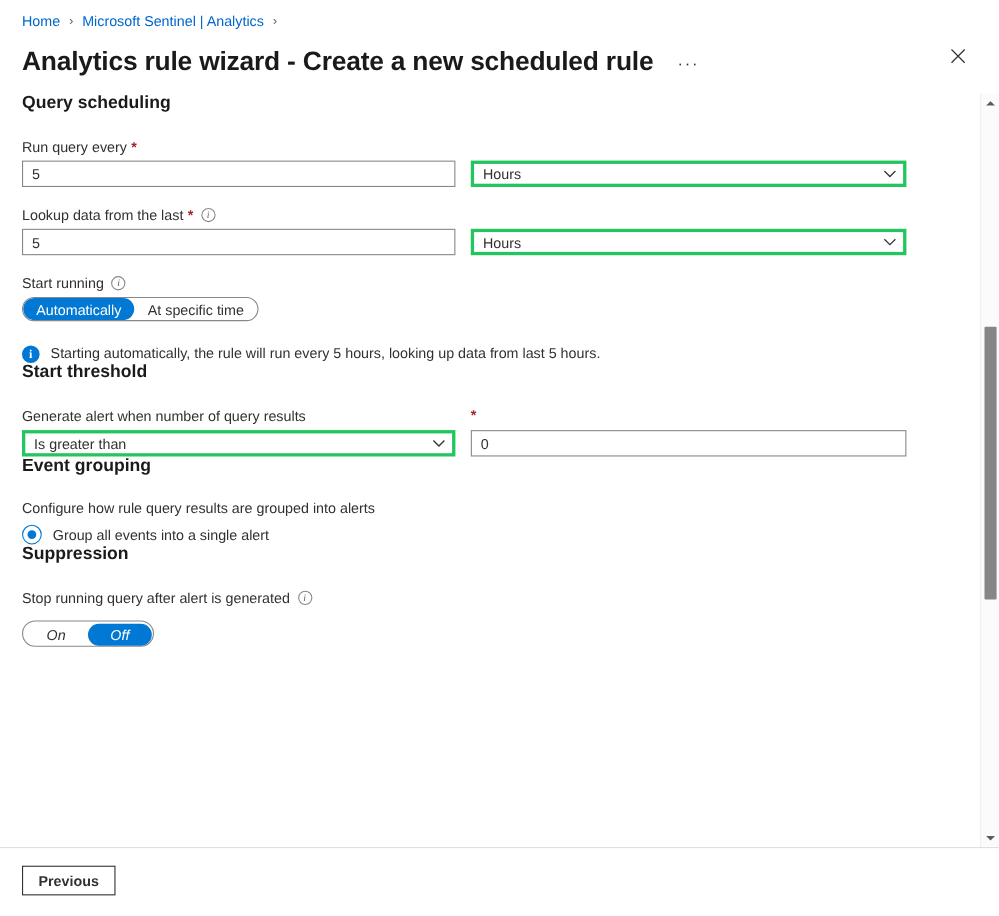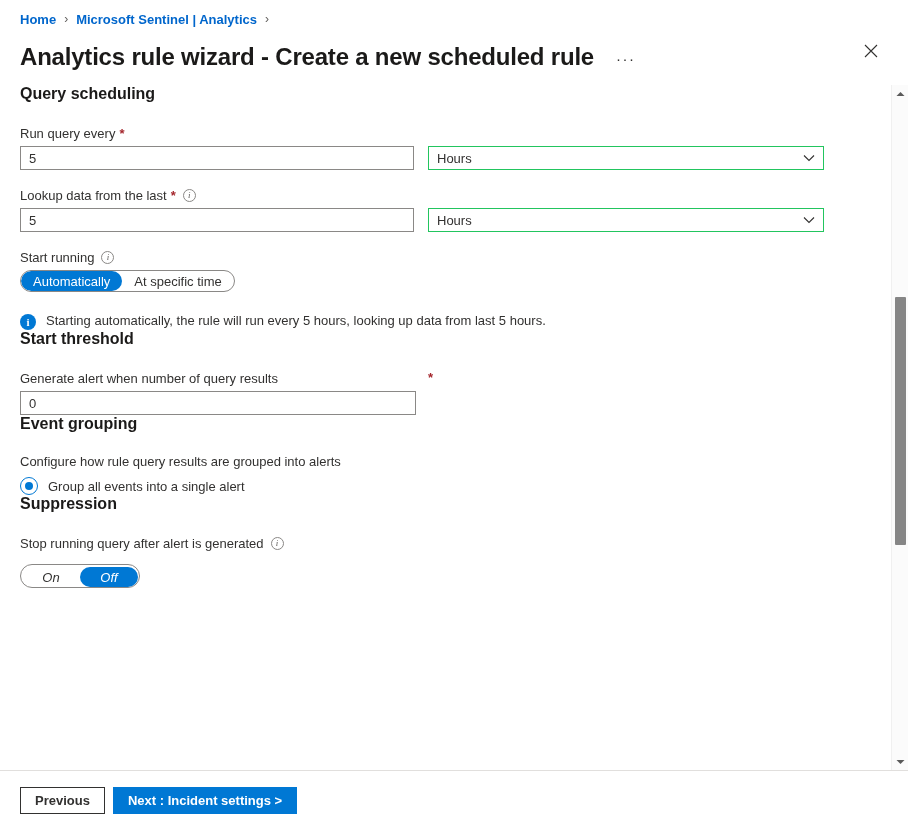--- a/index.html
+++ b/index.html
@@ -28,21 +28,20 @@
     align-items: center;
     font-size: 13px;
     height: 18px;
     gap: 0px;
   }
   .crumb-link {
     color: #0066cc;
     cursor: pointer;
     text-decoration: none;
     white-space: nowrap;
-    font-weight: bold;
   }
   .crumb-sep {
     color: #605e5c;
     margin: 0 8px;
     font-size: 12px;
   }
   .title-row {
     display: flex;
     align-items: center;
     margin-top: 12px;
@@ -159,21 +158,21 @@
   }
 
   .sel-wrap {
     position: relative;
     width: 100%;
     height: 24px;
   }
   .sel-box {
     width: 100%;
     height: 24px;
-    border: 1px solid #22c55e;
+    border: 3px solid #22c55e;
     background: #fff;
     font-size: 13px;
     color: #323130;
     padding: 0 28px 0 8px;
     display: flex;
     align-items: center;
     cursor: pointer;
     user-select: none;
   }
   .chev {
@@ -477,20 +476,28 @@
             <span>Generate alert when number of query results</span>
           </div>
         </div>
         <div class="col-right">
           <div class="field-label">
             <span class="req">*</span>
           </div>
         </div>
       </div>
       <div class="row">
+        <div class="col-left">
+          <div class="sel-wrap">
+            <div class="sel-box">Is greater than</div>
+            <svg class="chev" width="12" height="8" viewBox="0 0 12 8">
+              <path d="M1 1.5 L6 6.5 L11 1.5" stroke="#323130" stroke-width="1.1" fill="none"></path>
+            </svg>
+          </div>
+        </div>
         <div class="col-right">
           <input class="txt-input" type="text" value="0" style="">
         </div>
       </div>
     </div>
 
     <h2 class="section sec-gap-2">Event grouping</h2>
 
     <div class="radio-intro">Configure how rule query results are grouped into alerts</div>
 
@@ -526,15 +533,14 @@
   <div class="sb-arrow sb-down">
     <svg width="9" height="6" viewBox="0 0 9 6">
         <path d="M0.5 1 L4.5 5 L8.5 1 Z" fill="#5a5a5a"></path>
       </svg>
   </div>
 </div>
 
 <div class="footer">
   <div class="footer-inner">
     <button class="btn btn-secondary">Previous</button>
-    <button class="btn btn-primary">Next : Incident settings &gt;</button>
   </div>
 </div>
 
 </body></html>

